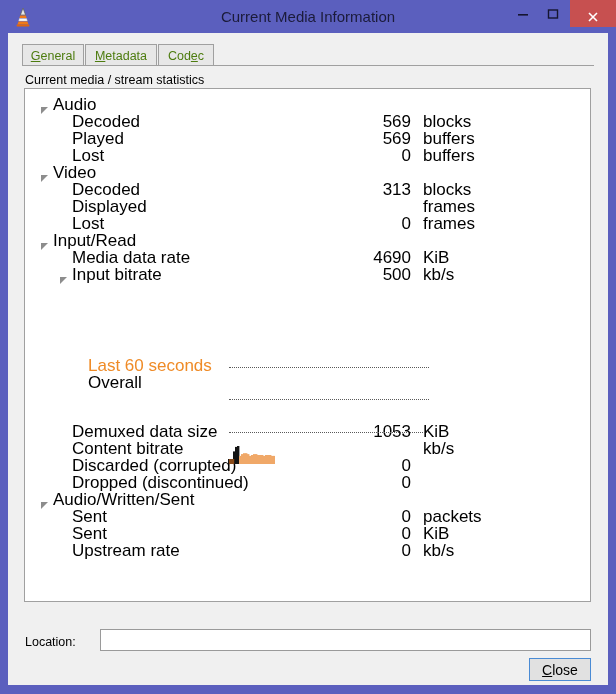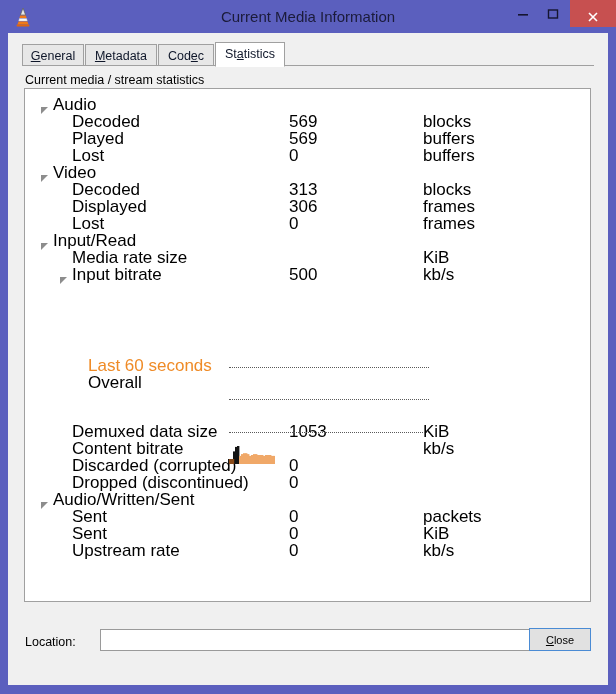--- a/index.html
+++ b/index.html
@@ -93,21 +93,21 @@
   .tab {
     position: absolute;
     top: 2px;
     height: 22px;
     line-height: 22px;
     background: #e7e7e7;
     border: 1px solid #a0a0a0;
     border-bottom: none;
     box-sizing: border-box;
     font-size: 12.5px;
-    color: #0f172a;
+    color: #4d7c0f;
     text-align: center;
     cursor: default;
     white-space: nowrap;
   }
   .tab.active {
     top: 0;
     height: 25px;
     line-height: 23px;
     background: #ffffff;
     z-index: 3;
@@ -149,22 +149,23 @@
     white-space: nowrap;
   }
   .row .lbl {
     position: absolute;
     top: 0;
     white-space: nowrap;
   }
   .row .val {
     position: absolute;
     top: 0;
-    left: 264px;
+    left: 276px;
     width: 110px;
+    text-align: right;
     white-space: nowrap;
   }
   .row .unit {
     position: absolute;
     top: 0;
     left: 398px;
     white-space: nowrap;
   }
   .lvl0 .lbl { left: 28px; }
   .lvl1 .lbl { left: 47px; text-align: right; }
@@ -215,27 +216,27 @@
     font-family: "Liberation Sans", sans-serif;
     font-size: 12.5px;
     padding: 0 3px;
     color: #000;
     outline: none;
   }
 
   
   #close-button {
     position: absolute;
-    left: 521px; top: 595px;
+    left: 521px; top: 625px;
     width: 62px; height: 23px;
     background: #e1e1e1;
     border: 1px solid #4a8bd4;
     box-sizing: border-box;
     font-family: "Liberation Sans", sans-serif;
-    font-size: 11px;
+    font-size: 14px;
     color: #000;
     cursor: default;
     padding: 0;
   }
 </style>
 </head>
 <body>
 
 <div id="window">
 
@@ -270,21 +271,20 @@
       </svg>
     </button>
   </div>
 
   <div id="dialog-body">
 
     <div id="tabbar">
       <div class="tab" id="tab-0"><span class="acc">G</span>eneral</div>
       <div class="tab" id="tab-1"><span class="acc">M</span>etadata</div>
       <div class="tab" id="tab-2">Cod<span class="acc">e</span>c</div>
-      <div class="tab active" id="tab-3">St<span class="acc">a</span>tistics</div>
     </div>
     <div id="tab-underline"></div>
 
     <div id="panel-caption">Current media / stream statistics</div>
 
     <div id="stats-panel">
       <div id="stats-rows">
           <div class="row lvl0" style="top: 7px;">
             <span class="twisty"><svg width="9" height="9" viewBox="0 0 9 9">
                 <polygon points="1,1 8,1 1,8" fill="#8d8d8d"></polygon>
@@ -312,36 +312,36 @@
               </svg></span>
             <span class="lbl">Video</span>
           </div>
           <div class="row lvl1" style="top: 92px;">
             <span class="lbl">Decoded</span>
             <span class="val">313</span>
             <span class="unit">blocks</span>
           </div>
           <div class="row lvl1" style="top: 109px;">
             <span class="lbl">Displayed</span>
-            <span class="val">306</span>
             <span class="unit">frames</span>
           </div>
           <div class="row lvl1" style="top: 126px;">
             <span class="lbl">Lost</span>
             <span class="val">0</span>
             <span class="unit">frames</span>
           </div>
           <div class="row lvl0" style="top: 143px; text-align: center;">
             <span class="twisty"><svg width="9" height="9" viewBox="0 0 9 9">
                 <polygon points="1,1 8,1 1,8" fill="#8d8d8d"></polygon>
               </svg></span>
             <span class="lbl">Input/Read</span>
           </div>
           <div class="row lvl1" style="top: 160px;">
-            <span class="lbl">Media rate size</span>
+            <span class="lbl">Media data rate</span>
+            <span class="val">4690</span>
             <span class="unit">KiB</span>
           </div>
           <div class="row lvl1" style="top: 177px;">
             <span class="twisty"><svg width="9" height="9" viewBox="0 0 9 9">
                 <polygon points="1,1 8,1 1,8" fill="#8d8d8d"></polygon>
               </svg></span>
             <span class="lbl">Input bitrate</span>
             <span class="val">500</span>
             <span class="unit">kb/s</span>
           </div>

